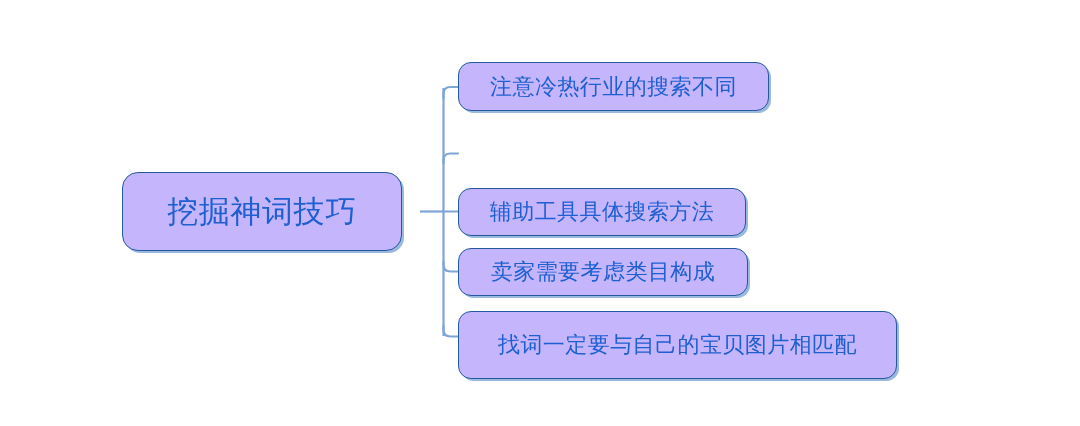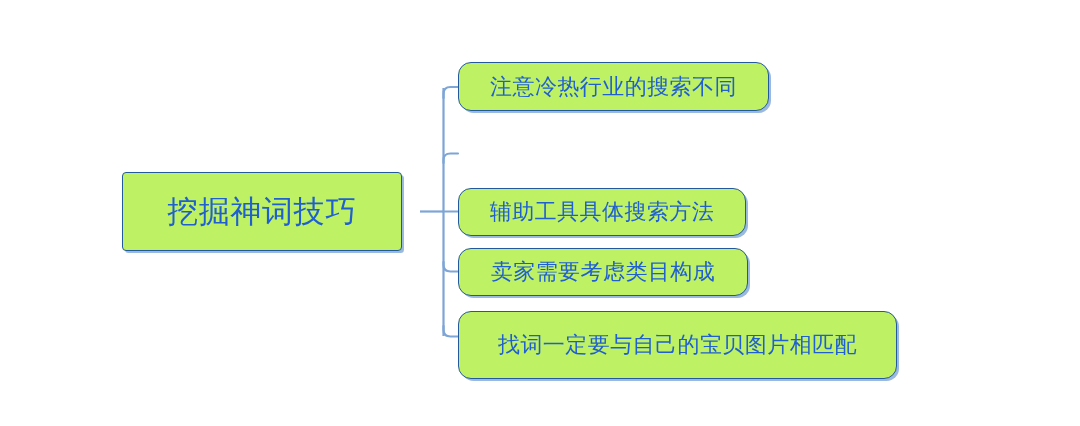--- a/index.html
+++ b/index.html
@@ -29,21 +29,21 @@
     width: 1080px;
     height: 426px;
     z-index: 1;
   }
 
   
   .node {
     position: absolute;
     z-index: 2;
     box-sizing: border-box;
-    background: #bef264;
+    background: #c4b5fd;
     border: 1.6px solid #24599E;
     border-radius: 13px;
     display: flex;
     align-items: center;
     justify-content: center;
     box-shadow: 2.5px 2.5px 0 -0.5px rgba(125, 165, 214, 0.78);
   }
 
   .node-label {
     color: #1F5FD0;
@@ -52,21 +52,21 @@
     letter-spacing: 0.02em;
     line-height: 1;
   }
 
   
   #node-root {
     left: 122px;
     top: 172px;
     width: 280px;
     height: 79px;
-    border-radius: 4px;
+    border-radius: 16px;
   }
   #node-root .node-label {
     font-size: 31px;
   }
 
   
   .child-node .node-label {
     font-size: 22px;
   }
 

